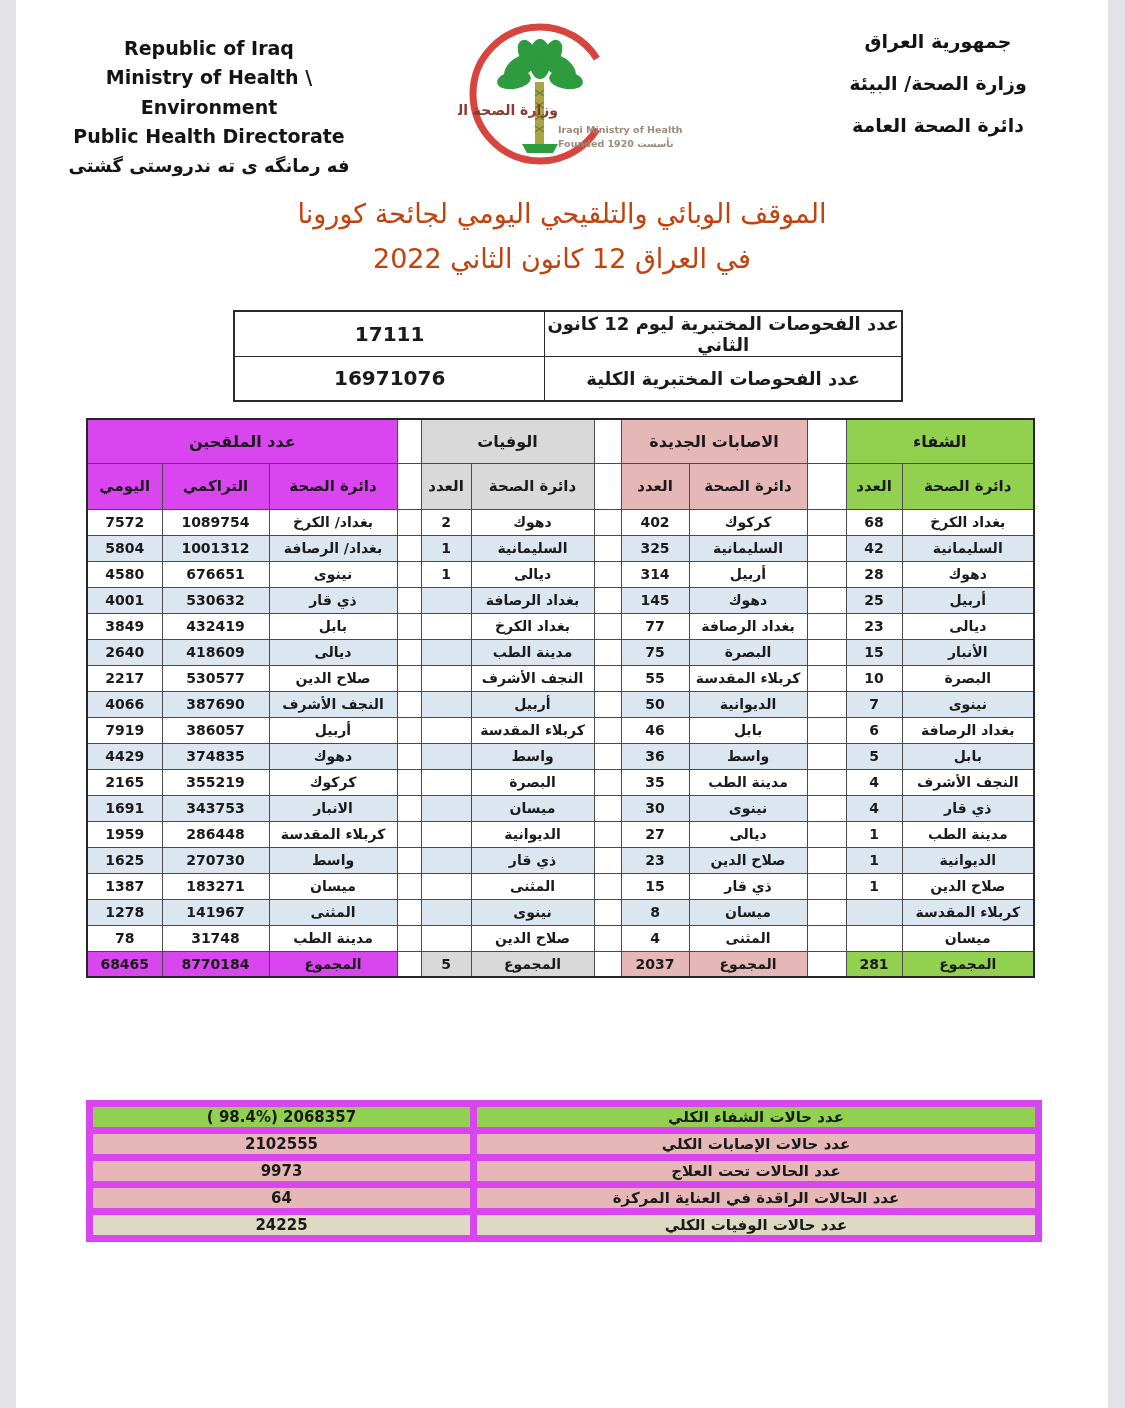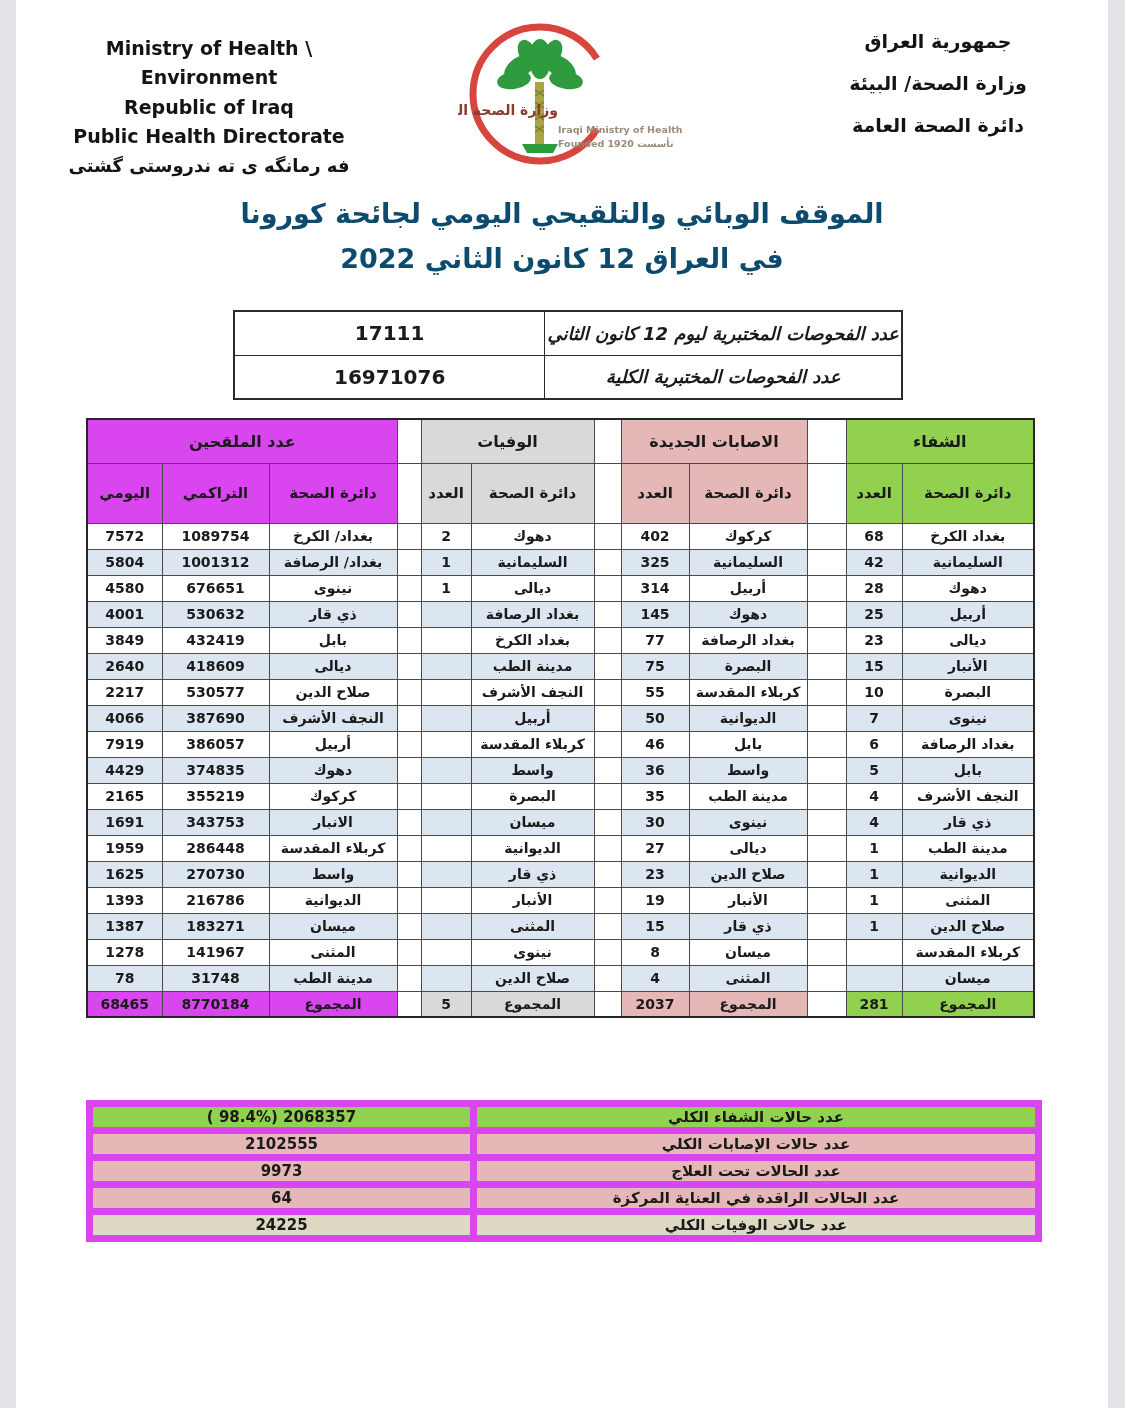--- a/index.html
+++ b/index.html
@@ -21,40 +21,40 @@
   .hdr-left .ku{font-size:18px;}
   .hdr-right{
     position:absolute;left:772px;top:30px;width:300px;
     text-align:center;font-weight:bold;font-size:19px;color:#141414;direction:rtl;
   }
   .hdr-right div{margin-bottom:20px;}
   .logo-wrap{position:absolute;left:442px;top:12px;width:240px;height:165px;}
   
   .page-title{
     position:absolute;left:0;top:192px;width:100%;
-    text-align:center;font-weight:bold;font-size:27px;line-height:1.65;
-    direction:rtl;color:#0c4a6e;
+    text-align:center;font-weight:normal;font-size:27px;line-height:1.65;
+    direction:rtl;color:#c2410c;
   }
   
   table{border-collapse:collapse;table-layout:fixed;}
   td{box-sizing:border-box;}
   
   .tests{position:absolute;left:217px;top:310px;width:670px;border:2px solid #2b2b2b;}
   .tests td{border:1.5px solid #2b2b2b;height:44px;font-weight:bold;text-align:center;vertical-align:middle;}
   .tests .val{width:288px;font-size:20px;direction:ltr;margin-left:33px;}
-  .tests .lab{width:331px;font-size:18px;direction:rtl;font-style:italic;}
+  .tests .lab{width:331px;font-size:18px;direction:rtl;}
   
   .main{position:absolute;left:70px;top:418px;width:947px;border:2px solid #262626;}
   .main td{
     border:1px solid #4a4a4a;height:26px;padding:0 2px;
     text-align:center;vertical-align:middle;font-weight:bold;font-size:14px;
     direction:rtl;white-space:nowrap;overflow:hidden;
   }
   .main thead tr:nth-child(1) td{height:44px;font-size:16px;}
-  .main thead tr:nth-child(2) td{height:60px;font-size:15px;}
+  .main thead tr:nth-child(2) td{height:46px;font-size:15px;}
   .vac{background:#d946ef;}
   .dth{background:#d9d9d9;}
   .cas{background:#e5b8b7;}
   .rec{background:#92d050;}
   .main tbody tr:nth-child(even) td:not(.gap){background:#dce6f1;}
   .main td.gap{background:#ffffff;}
   
   .summary{position:absolute;left:70px;top:1100px;width:949px;border:2px solid #262626;}
   .summary td{
     border:7px solid #d946ef;height:27px;text-align:center;vertical-align:middle;
@@ -67,22 +67,22 @@
   .summary tr:nth-child(3) td,
   .summary tr:nth-child(4) td{background:#e5b8b7;}
   .summary tr:nth-child(5) td{background:#ddd9c3;}
 </style>
 </head>
 <body>
 
 <div class="page">
 
   <div class="hdr-left">
+    <div>Republic of Iraq</div>
     <div>Ministry of Health \ Environment</div>
-    <div>Republic of Iraq</div>
     <div>Public Health Directorate</div>
     <div class="ku" dir="rtl">فه رمانگه ی ته ندروستی گشتی</div>
   </div>
 
   <div class="logo-wrap">
     <svg viewBox="0 0 240 165" width="240" height="165">
 
       <circle cx="82" cy="82" r="67" fill="none" stroke="#d8453e" stroke-width="7" stroke-dasharray="346 75" stroke-dashoffset="-37"></circle>
 
       <g fill="#2e9b3e">
@@ -360,34 +360,20 @@
           <td></td>
           <td>ذي قار</td>
           <td class="gap"></td>
           <td>23</td>
           <td>صلاح الدين</td>
           <td class="gap"></td>
           <td>1</td>
           <td>الديوانية</td>
         </tr>
         <tr>
-          <td>1393</td>
-          <td>216786</td>
-          <td>الديوانية</td>
-          <td class="gap"></td>
-          <td></td>
-          <td>الأنبار</td>
-          <td class="gap"></td>
-          <td>19</td>
-          <td>الأنبار</td>
-          <td class="gap"></td>
-          <td>1</td>
-          <td>المثنى</td>
-        </tr>
-        <tr>
           <td>1387</td>
           <td>183271</td>
           <td>ميسان</td>
           <td class="gap"></td>
           <td></td>
           <td>المثنى</td>
           <td class="gap"></td>
           <td>15</td>
           <td>ذي قار</td>
           <td class="gap"></td>

